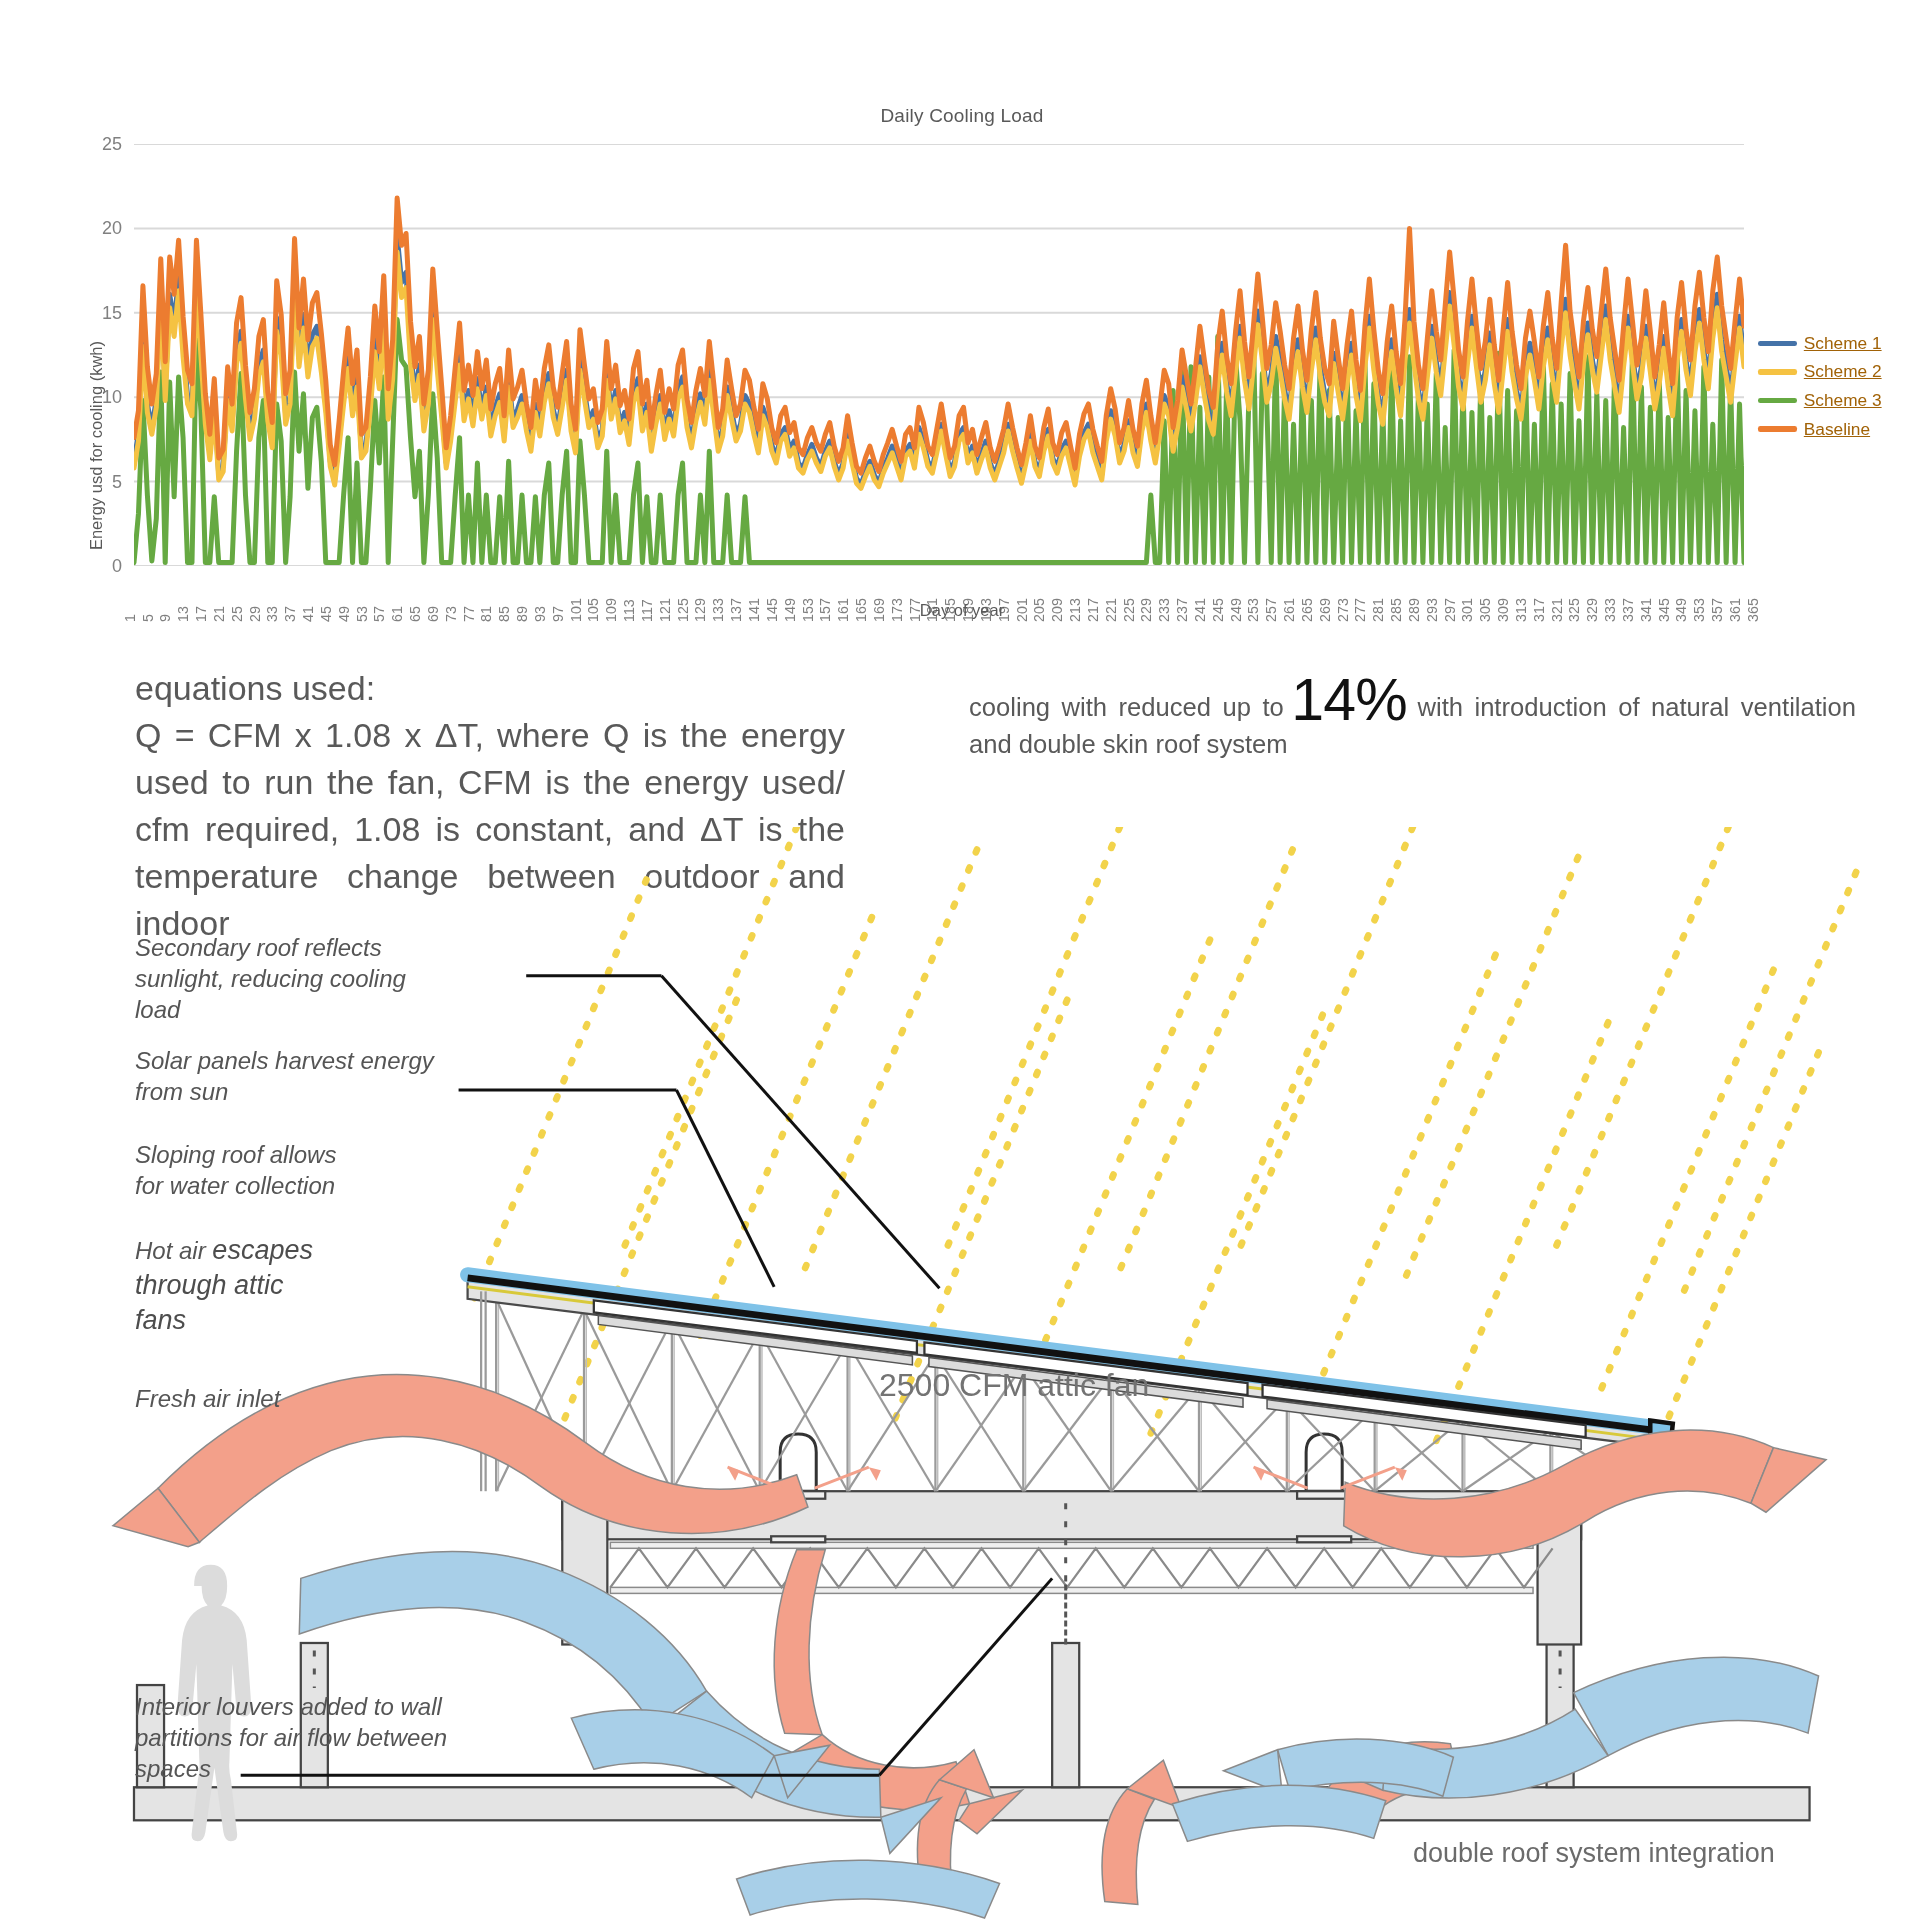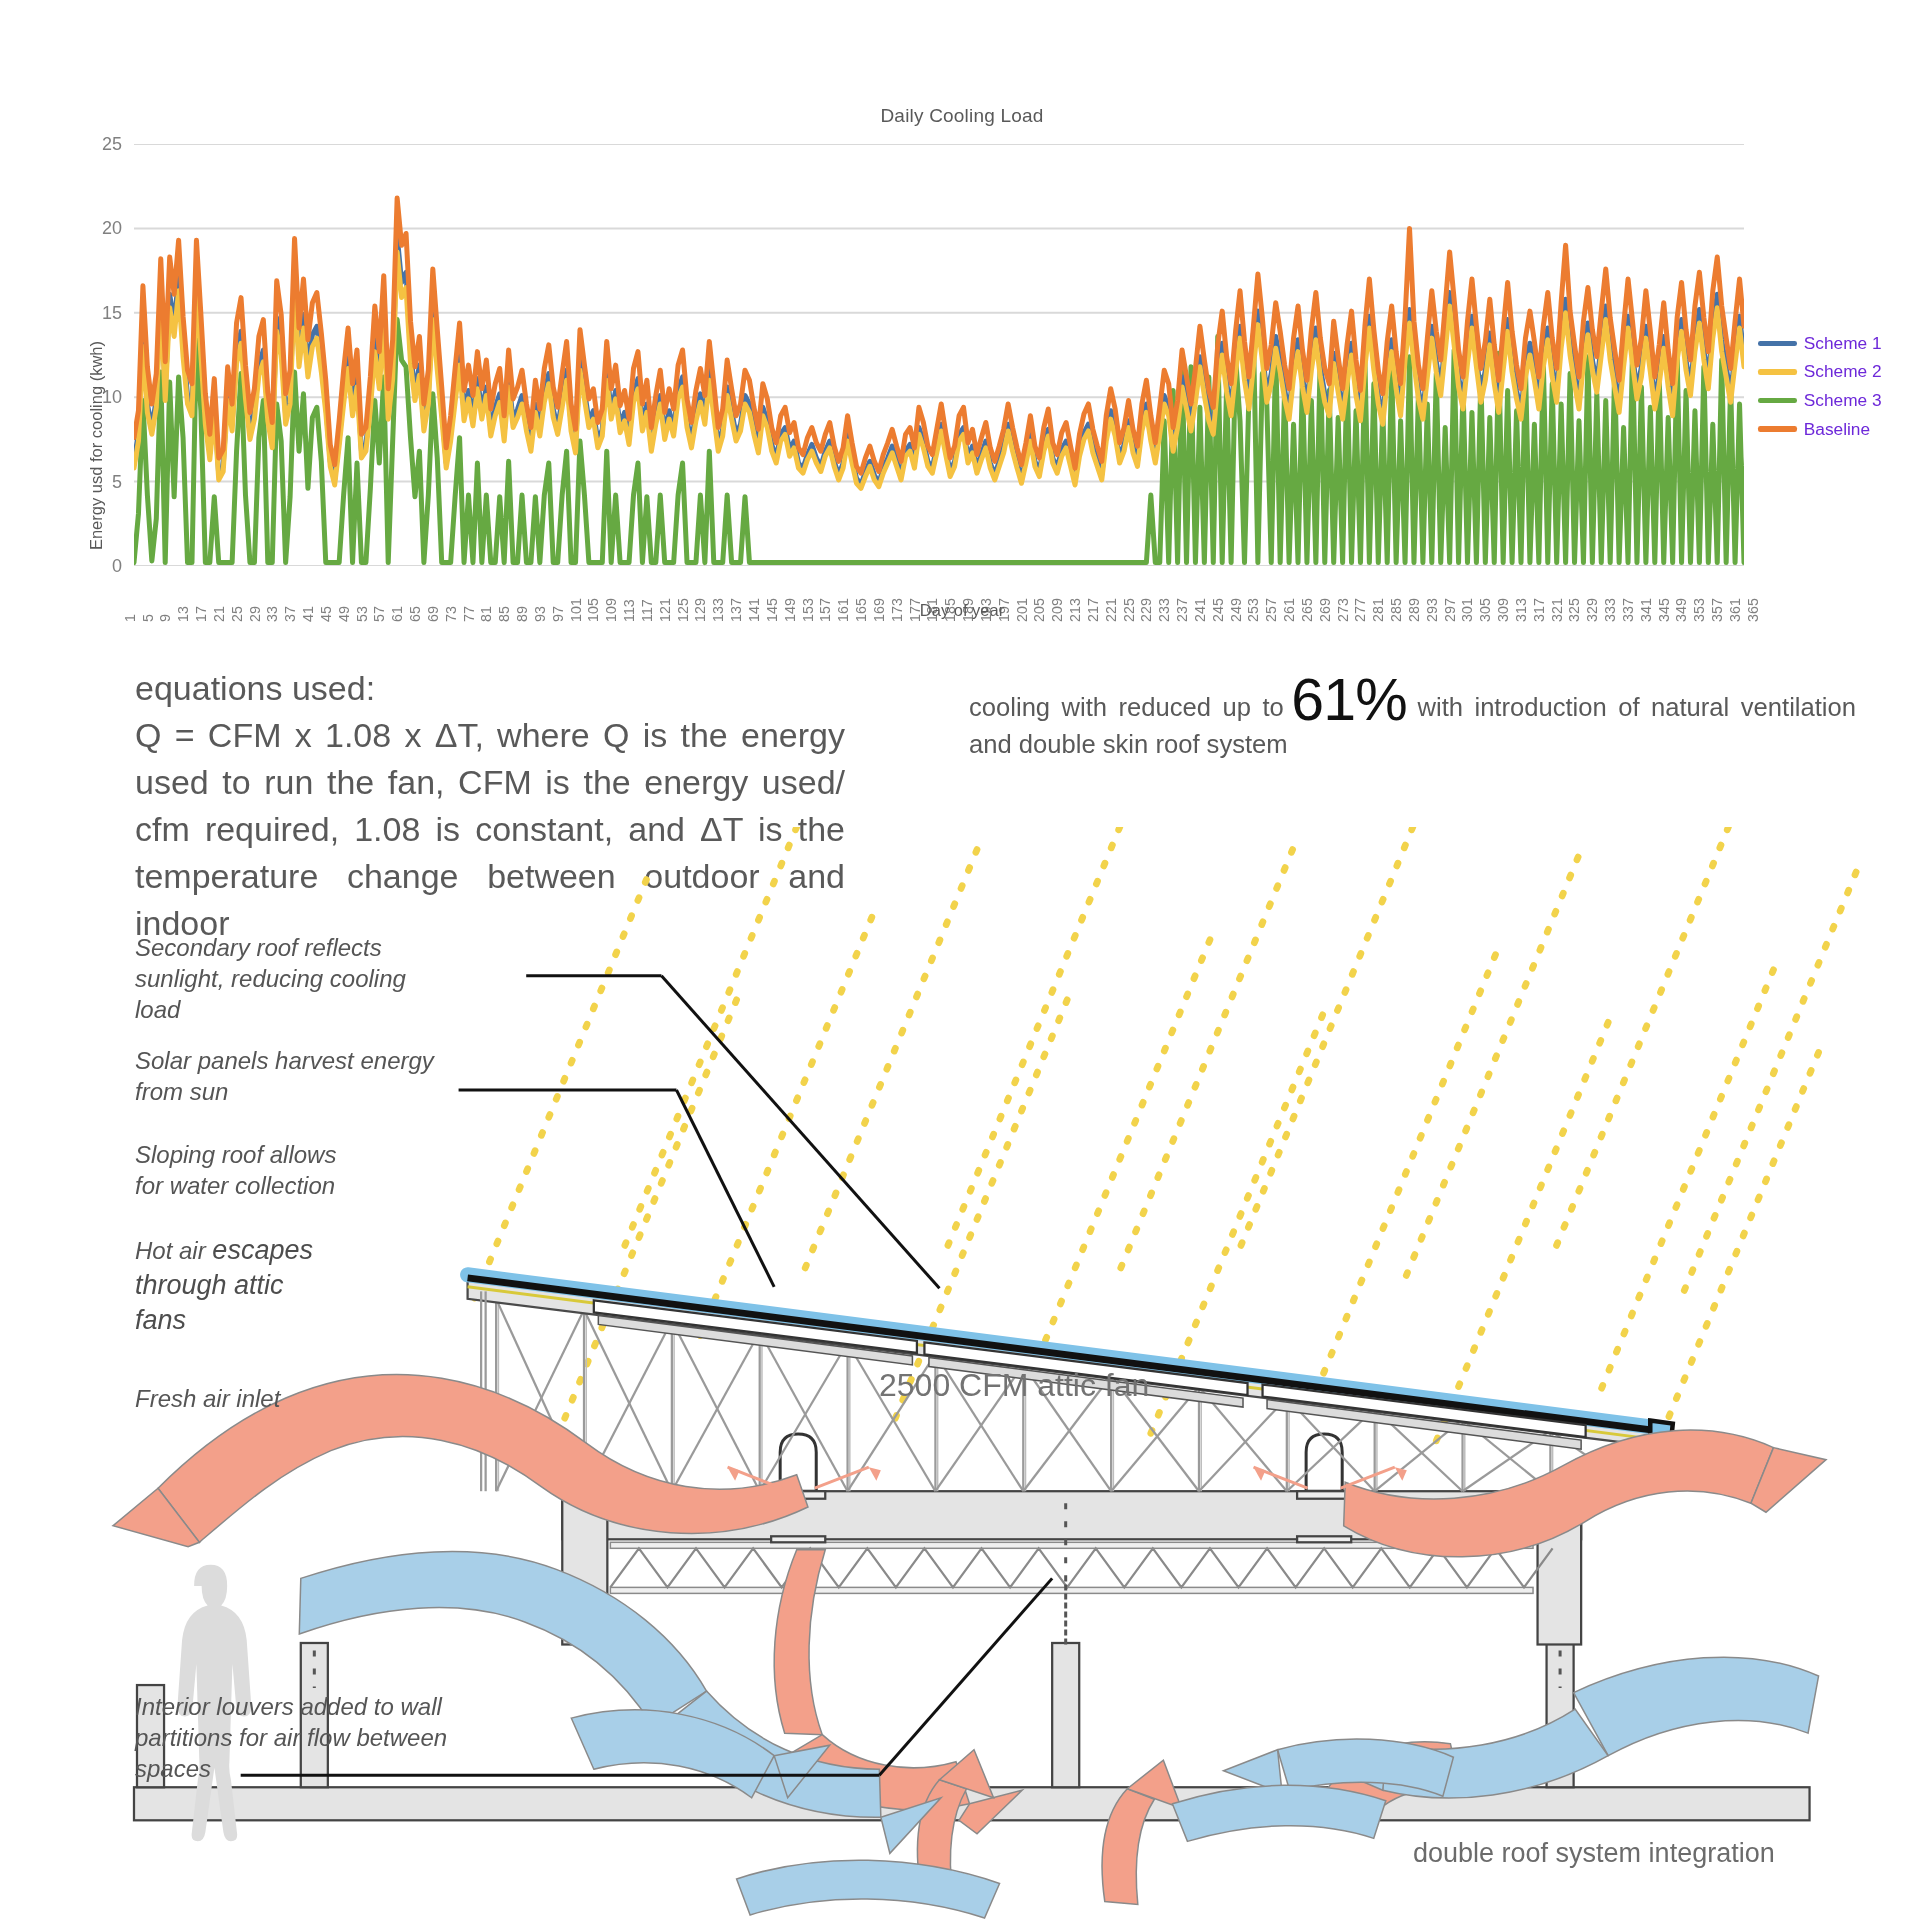--- a/index.html
+++ b/index.html
@@ -39,21 +39,21 @@
     transform: rotate(-90deg);
     white-space:nowrap;
   }
   #x-axis-title {
     position:absolute; left:0; top:601px; width:1924px; text-align:center;
     font-size:16.5px; color:#595959;
   }
   #chart-legend { position:absolute; left:1758px; top:329px; width:158px; }
   .legend-row { display:flex; align-items:center; height:28.6px; }
   .legend-swatch { width:39px; height:5.3px; border-radius:2.3px; margin-right:6.8px; flex:0 0 auto; }
-  .legend-text { font-size:17.3px; color:#6d28d9; }
+  .legend-text { font-size:17.3px; color:#a16207;text-decoration:underline; }
 
   
   #equations-block {
     position:absolute; left:135px; top:665px; width:710px;
     font-size:34px; line-height:1.38; color:#595959;
     text-align:justify;
   }
   #equations-block .eq-line { display:block; }
   #equations-block .eq-body { text-align:justify; }
 
@@ -244,21 +244,21 @@
       </div>
     </div>
 </div>
 
 <div id="equations-block">
   <span class="eq-line">equations used:</span>
   <span class="eq-body">Q = CFM x 1.08 x ΔT, where Q is the energy used to run the fan, CFM is the energy used/ cfm required, 1.08 is constant, and ΔT is the temperature change between outdoor and indoor</span>
 </div>
 
 <div id="reduction-block">
-  <span>cooling  with  reduced  up  to</span><span class="pct">61%</span><span>with  introduction  of  natural  ventilation and double skin roof system</span>
+  <span>cooling  with  reduced  up  to</span><span class="pct">14%</span><span>with  introduction  of  natural  ventilation and double skin roof system</span>
 </div>
 
 <div id="diagram-section">
 
   <svg id="diagram-svg" viewBox="0 0 2560 1460">
     <defs>
       <g id="truss-bay">
         <line x1="0" y1="0" x2="0" y2="150" stroke="#8a8a8a" stroke-width="3"></line>
         <line x1="0" y1="0" x2="110" y2="150" stroke="#8a8a8a" stroke-width="3"></line>
         <line x1="110" y1="0" x2="0" y2="150" stroke="#8a8a8a" stroke-width="3"></line>

